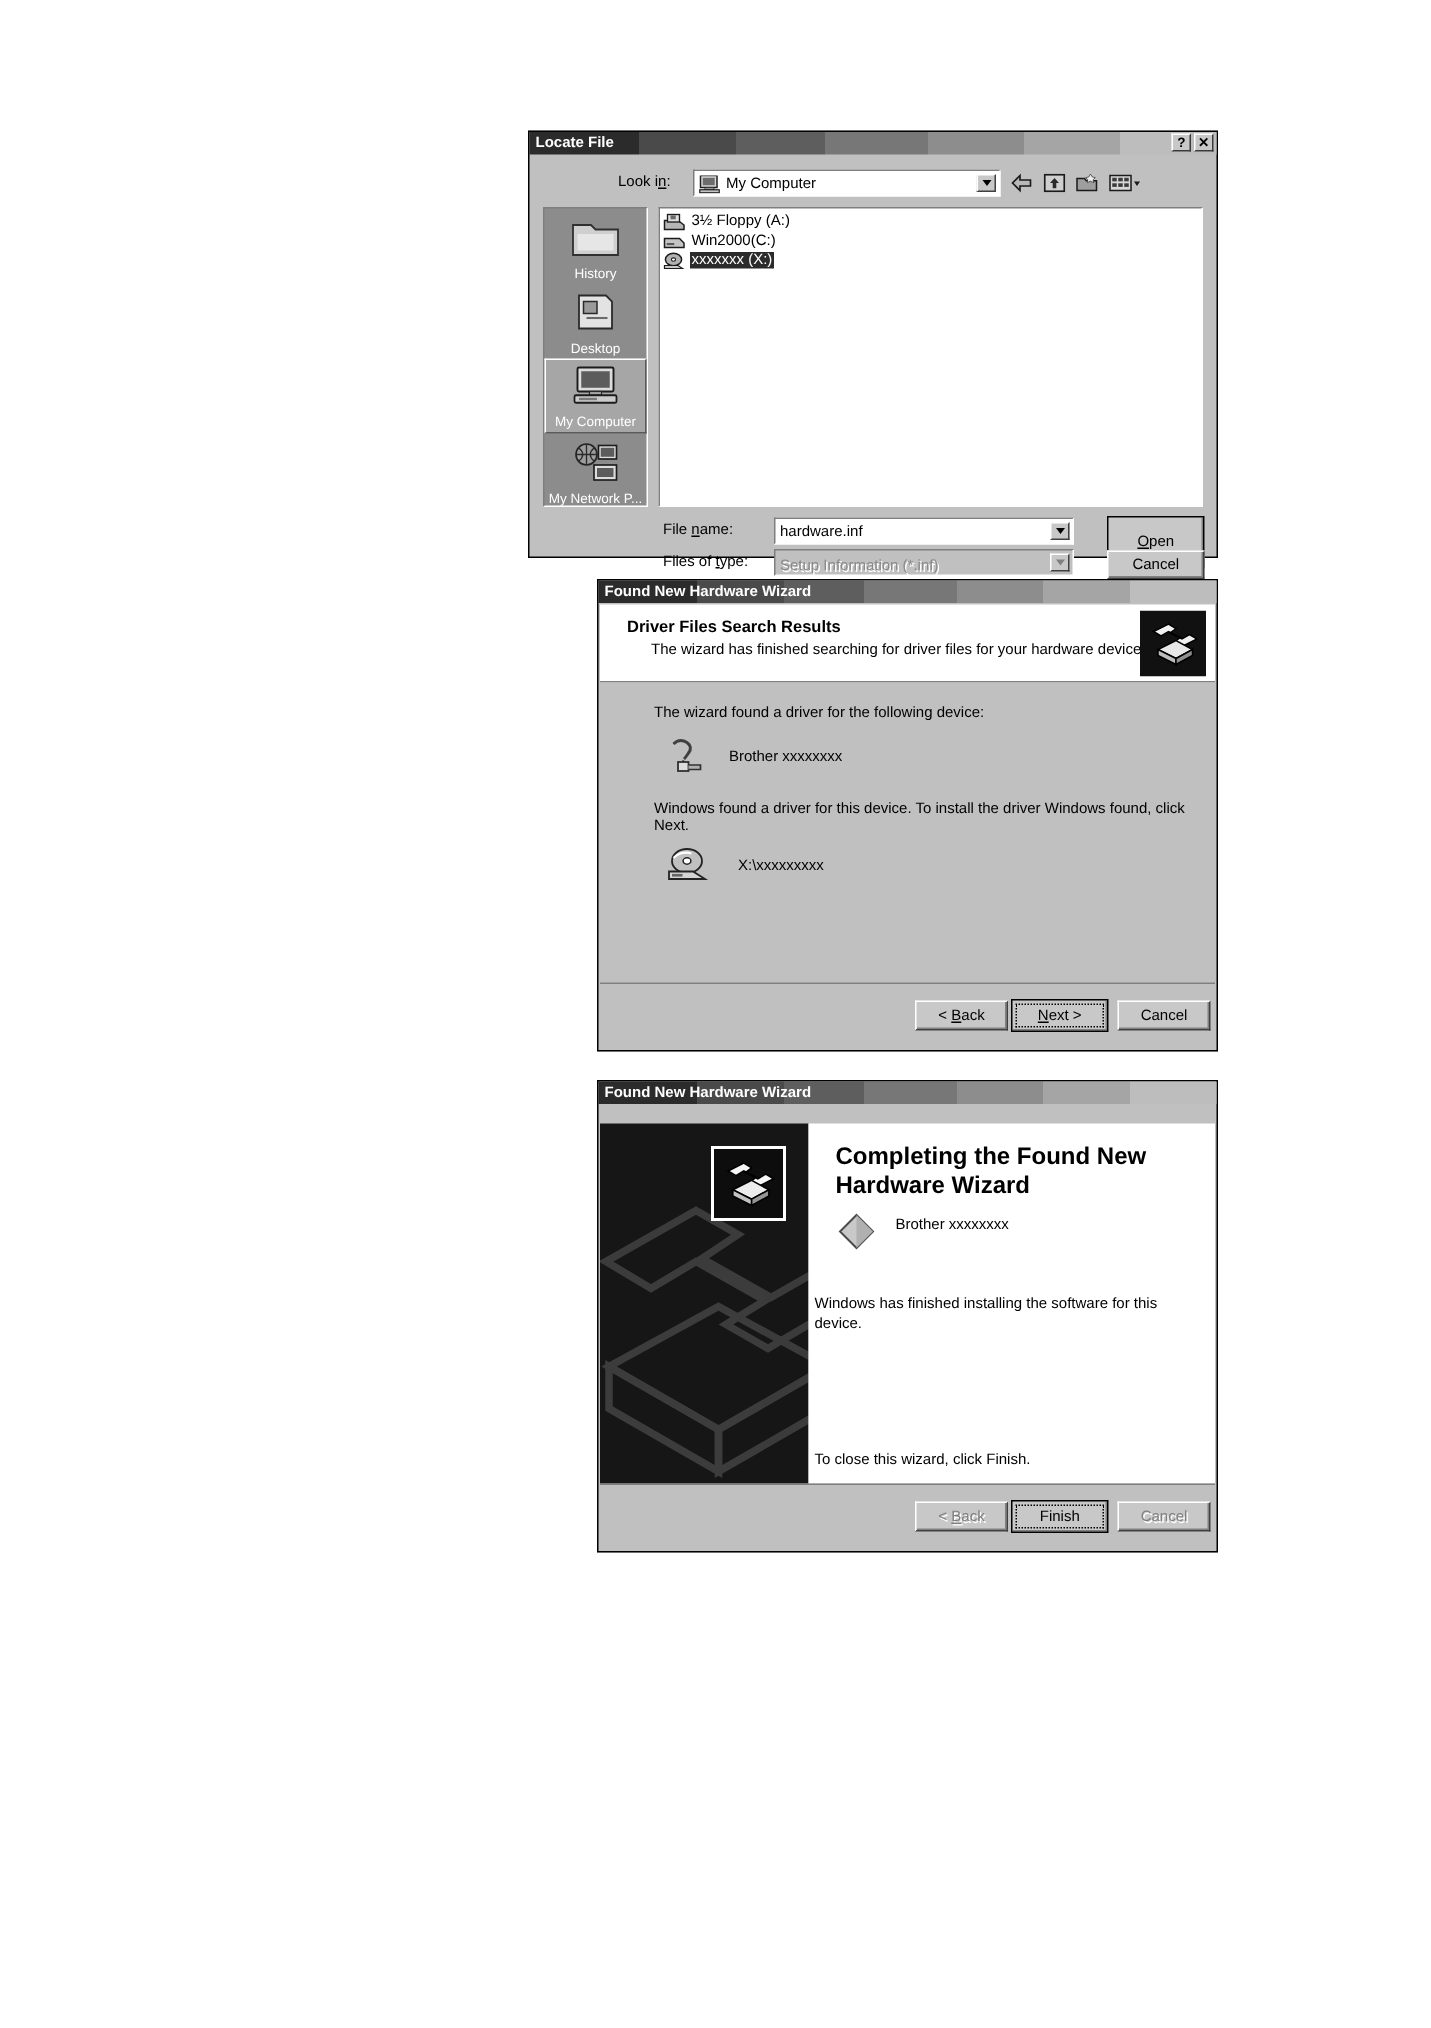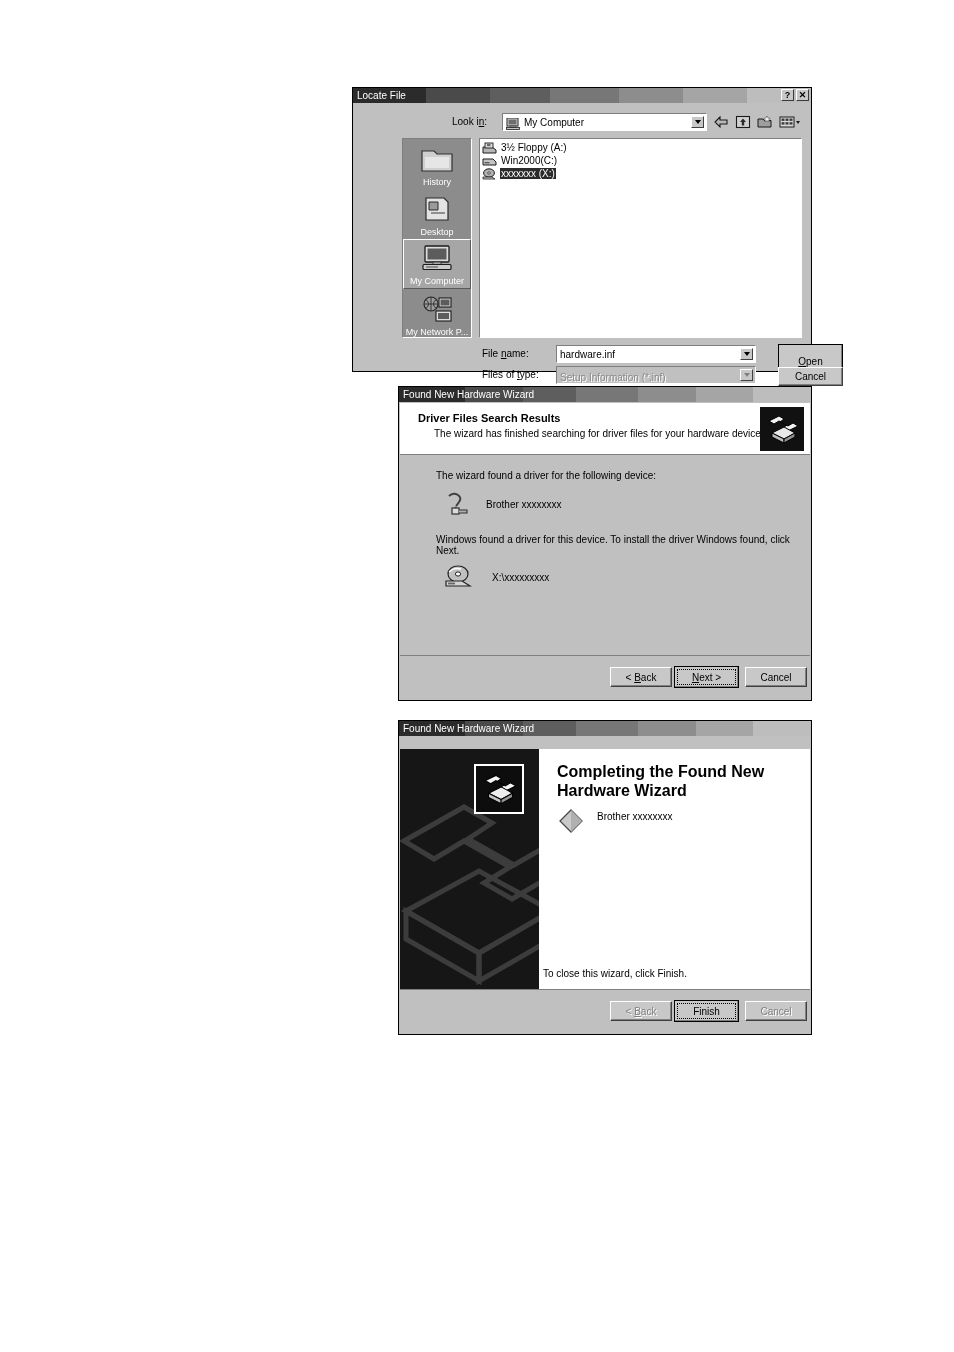--- a/index.html
+++ b/index.html
@@ -35,21 +35,21 @@
         #777777 43%, #777777 58%,
         #8d8d8d 58%, #8d8d8d 72%,
         #a5a5a5 72%, #a5a5a5 86%,
         #bdbdbd 86%, #bdbdbd 100%);
     padding-left: 4px;
     overflow: hidden;
   }
   .titlebar .ttl {
     color: #ffffff;
     font-size: 10px;
-    font-weight: normal;
+    font-weight: bold;
     letter-spacing: 0px;
     white-space: nowrap;
     line-height: 15px;
   }
   .titlebtns {
     position: absolute;
     right: 2px;
     top: 1px;
     display: flex;
     gap: 2px;
@@ -111,21 +111,21 @@
   .lbl { font-size: 10px; color: #000; }
   u.acc { text-decoration: underline; }
 
   
   #locate-file {
     left: 352px;
     top: 87px;
     width: 460px;
     height: 285px;
   }
-  #lf-body { position: absolute; left: 0; top: 15px; right: 0; bottom: 0; margin-left: 40px; }
+  #lf-body { position: absolute; left: 0; top: 15px; right: 0; bottom: 0; }
 
   #lf-lookin-label {
     position: absolute; left: 59px; top: 13px;
     font-size: 10px;
   }
   #lf-lookin-combo {
     position: absolute; left: 109px; top: 10px; width: 205px; height: 18px;
     background: #fff;
     display: flex; align-items: center;
   }
@@ -570,20 +570,21 @@
 
     <div id="w3-right">
       <div id="w3-title">Completing the Found New Hardware Wizard</div>
       <div id="w3-diamond">
         <svg width="28" height="28" viewBox="0 0 28 28">
           <path d="M14 3 L25 14 L14 25 L3 14 Z" fill="#c9c9c9" stroke="#4a4a4a" stroke-width="1.3"></path>
           <path d="M14 3 L25 14 L14 25 Z" fill="#b0b0b0"></path>
         </svg>
       </div>
       <div class="lbl" id="w3-dev-name">Brother xxxxxxxx</div>
+      <div class="lbl" id="w3-msg">Windows has finished installing the software for this device.</div>
       <div class="lbl" id="w3-close">To close this wizard, click Finish.</div>
     </div>
 
     <div id="w3-footer">
       <div class="btn disabled" id="w3-back">
         <span>&lt; <u class="acc">B</u>ack</span>
       </div>
       <div class="btn default" id="w3-finish">
         <span class="inner"></span>
         <span>Finish</span>

